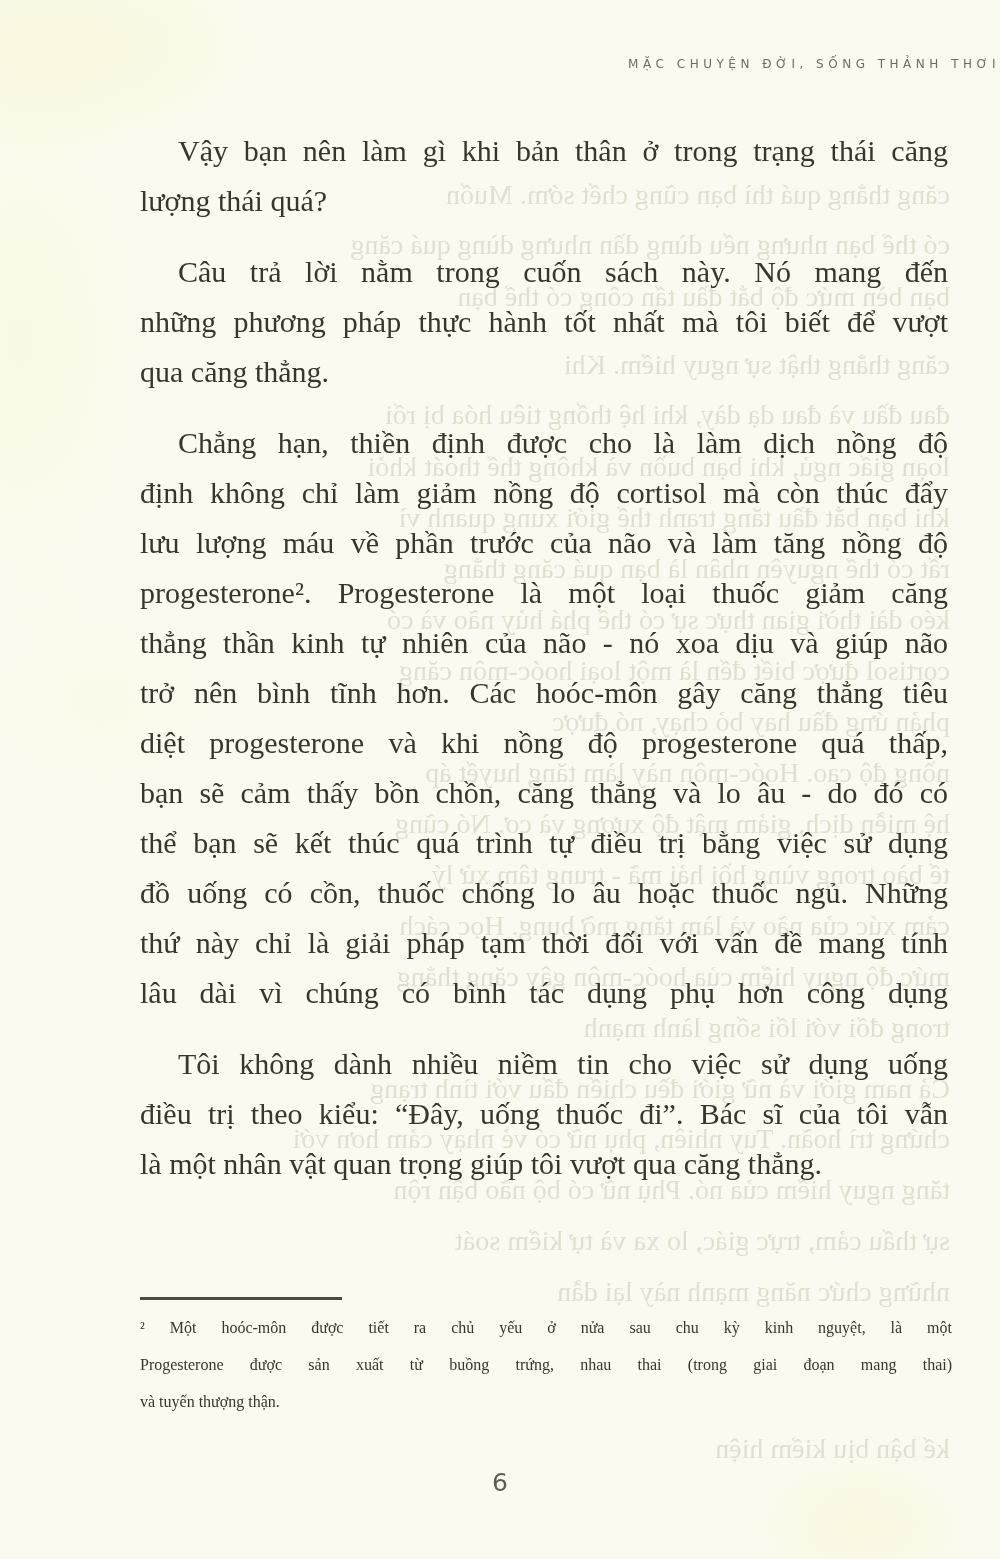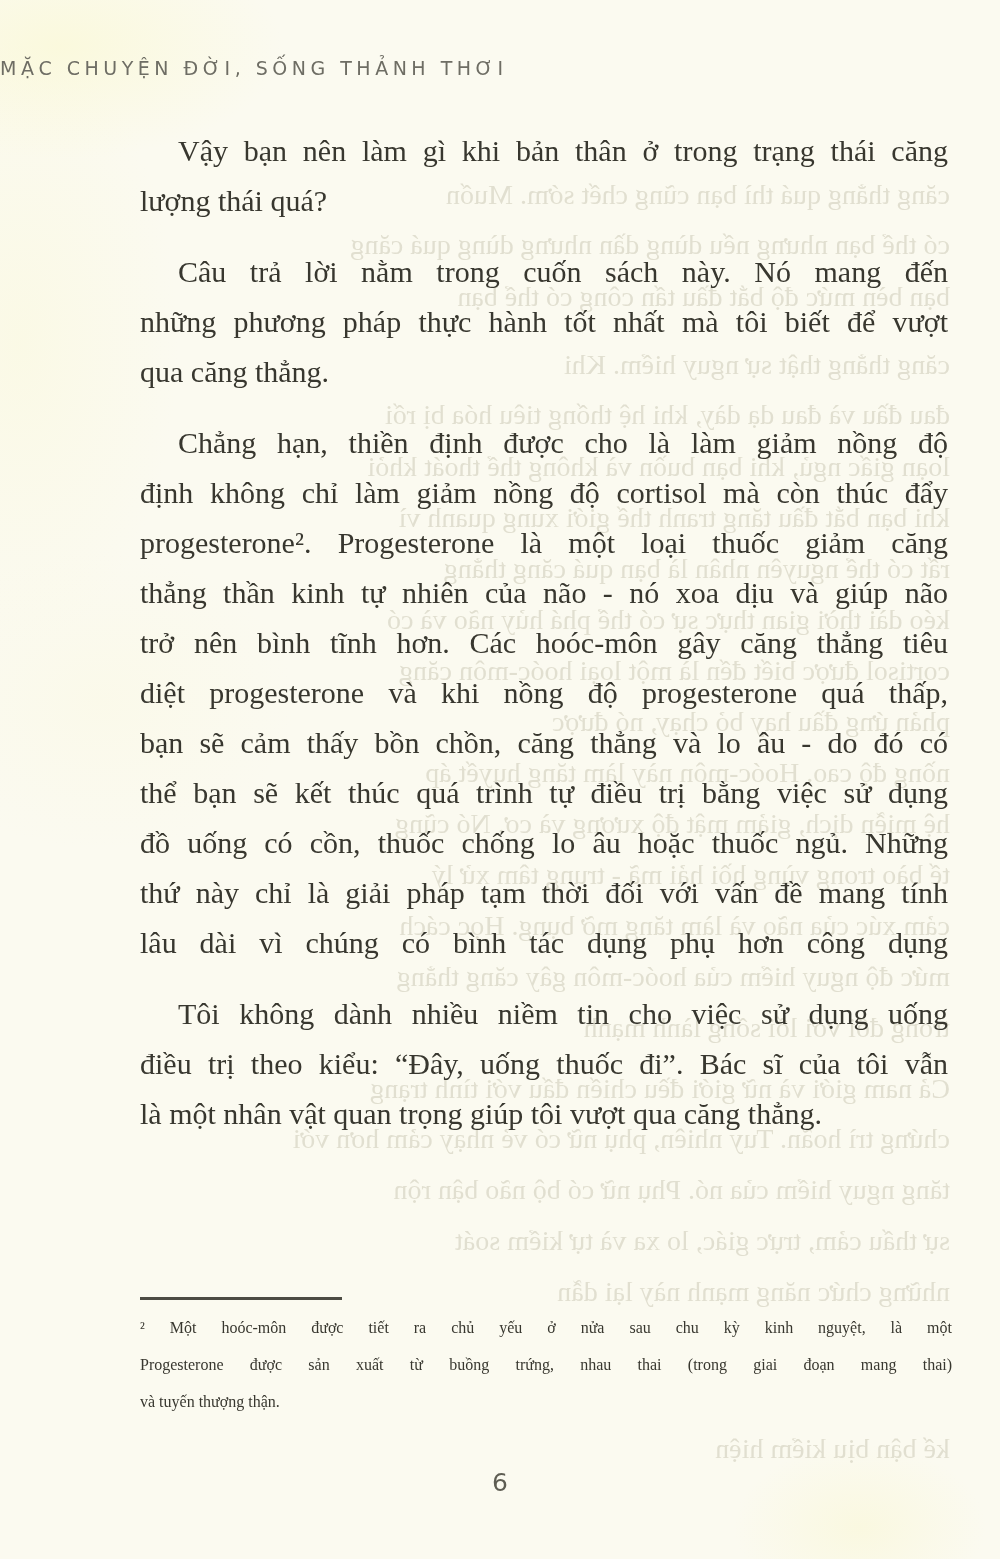--- a/index.html
+++ b/index.html
@@ -21,23 +21,23 @@
     position:absolute;left:132px;width:818px;
     font-family:"Liberation Serif",serif;
     font-size:28px;line-height:34px;
     color:#c6c3af;opacity:.48;
     transform:scaleX(-1);
     filter:blur(.6px);
     white-space:nowrap;overflow:hidden;
   }
   .running-header{
     position:absolute;top:57px;left:0;right:0;z-index:2;
-    text-align:left;
+    text-align:right;
     font-family:"DejaVu Sans",sans-serif;
-    font-size:19px;font-weight:500;
+    font-size:12px;font-weight:500;
     letter-spacing:4.5px;
     color:#6e6d64;
   }
   .body-text{
     position:absolute;top:126px;left:140px;width:808px;z-index:2;
     font-family:"Liberation Serif",serif;
     font-size:30px;color:#38372f;
   }
   .para{margin:0 0 21px 0;}
   .line{line-height:50px;text-align:justify;}
@@ -95,22 +95,23 @@
       <div class="para">
         <div class="line indent just">Vậy bạn nên làm gì khi bản thân ở trong trạng thái căng</div>
         <div class="line">lượng thái quá?</div>
       </div>
       <div class="para">
         <div class="line indent just">Câu trả lời nằm trong cuốn sách này. Nó mang đến</div>
         <div class="line just">những phương pháp thực hành tốt nhất mà tôi biết để vượt</div>
         <div class="line">qua căng thẳng.</div>
       </div>
       <div class="para">
-        <div class="line indent just">Chẳng hạn, thiền định được cho là làm giảm nồng độ</div>
+        <div class="line indent just">Chẳng hạn, thiền định được cho là làm dịch nồng độ</div>
         <div class="line just">định không chỉ làm giảm nồng độ cortisol mà còn thúc đẩy</div>
+        <div class="line just">lưu lượng máu về phần trước của não và làm tăng nồng độ</div>
         <div class="line just">progesterone². Progesterone là một loại thuốc giảm căng</div>
         <div class="line just">thẳng thần kinh tự nhiên của não - nó xoa dịu và giúp não</div>
         <div class="line just">trở nên bình tĩnh hơn. Các hoóc-môn gây căng thẳng tiêu</div>
         <div class="line just">diệt progesterone và khi nồng độ progesterone quá thấp,</div>
         <div class="line just">bạn sẽ cảm thấy bồn chồn, căng thẳng và lo âu - do đó có</div>
         <div class="line just">thể bạn sẽ kết thúc quá trình tự điều trị bằng việc sử dụng</div>
         <div class="line just">đồ uống có cồn, thuốc chống lo âu hoặc thuốc ngủ. Những</div>
         <div class="line just">thứ này chỉ là giải pháp tạm thời đối với vấn đề mang tính</div>
         <div class="line just">lâu dài vì chúng có bình tác dụng phụ hơn công dụng</div>
       </div>

